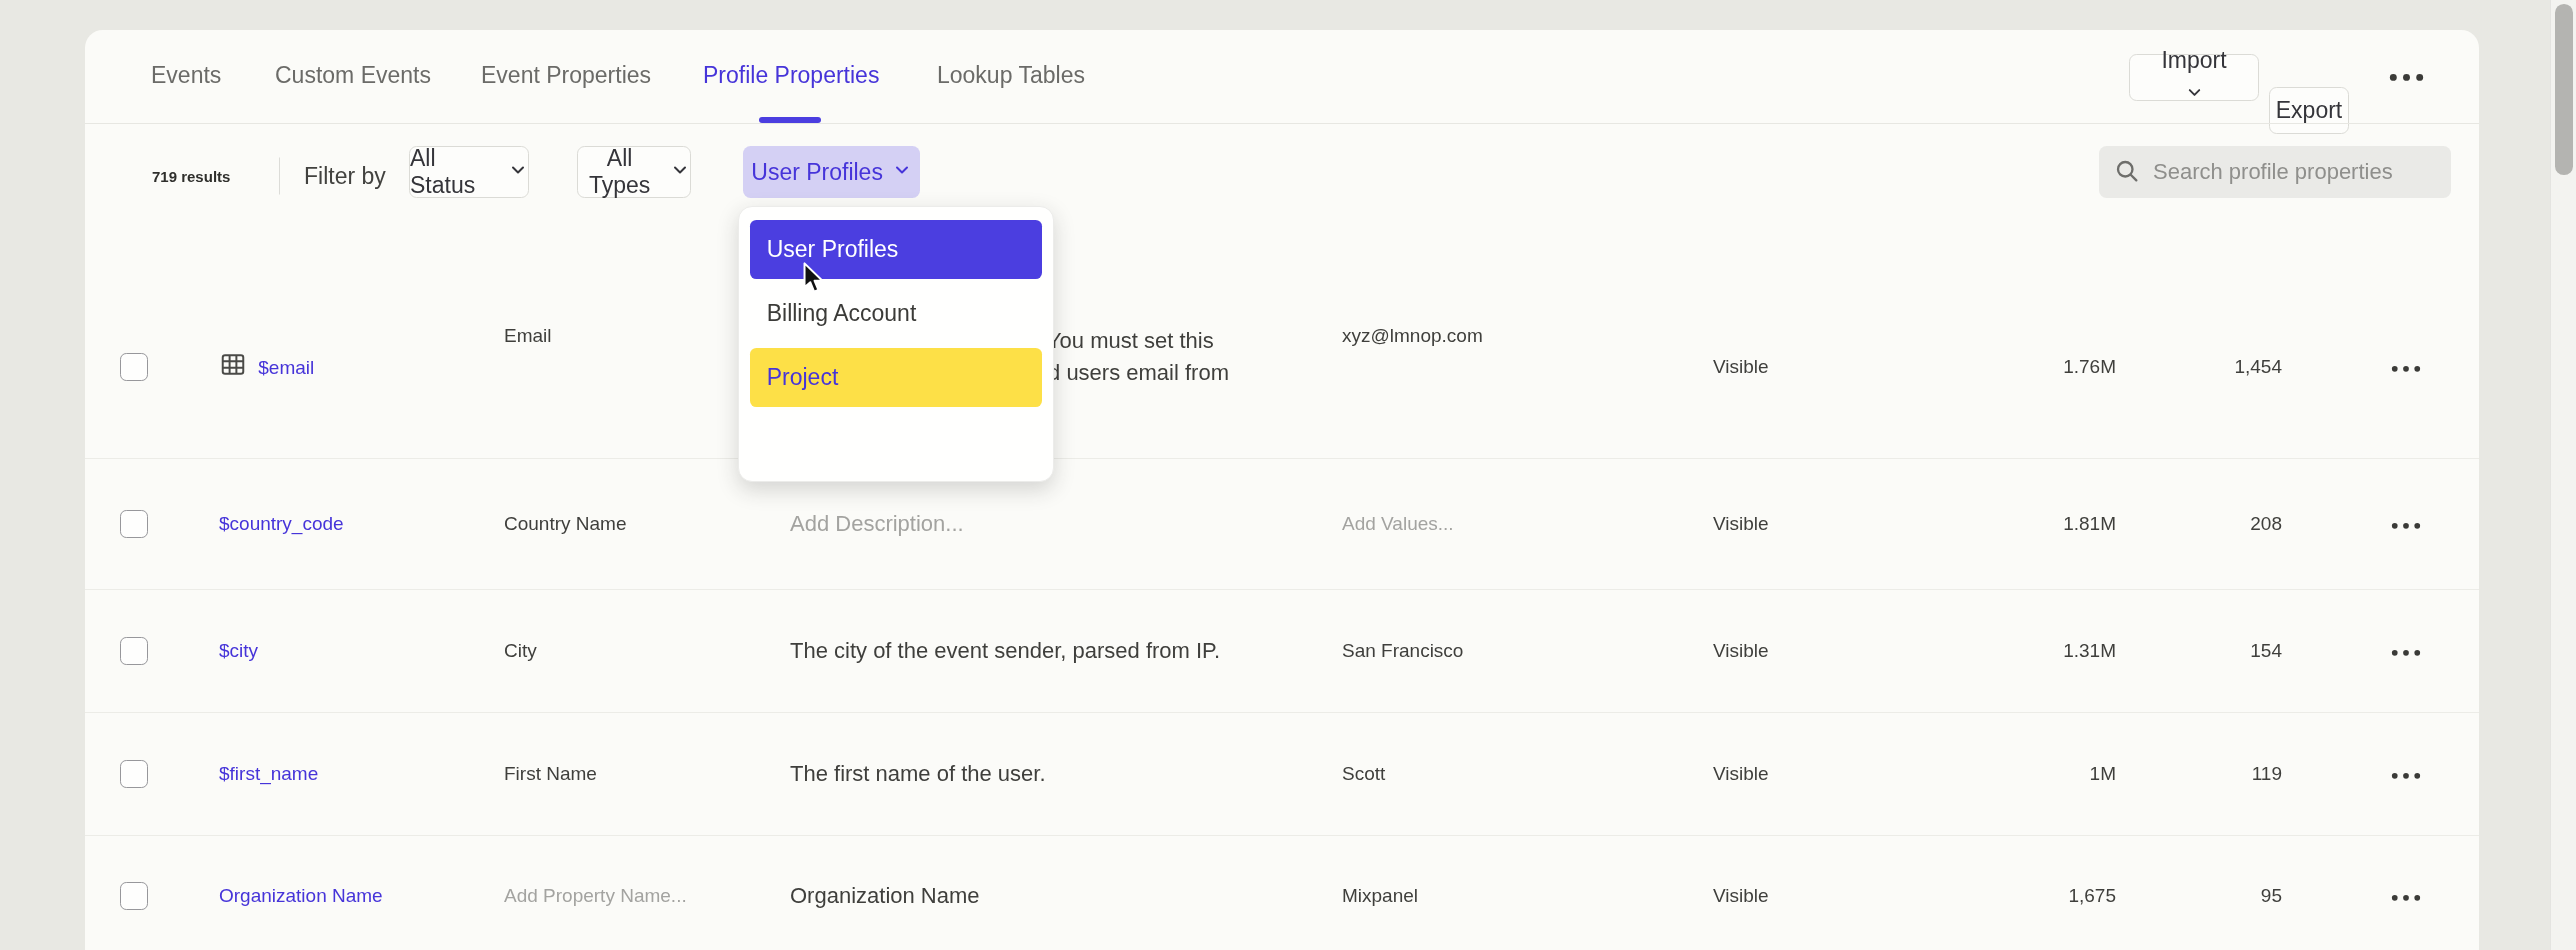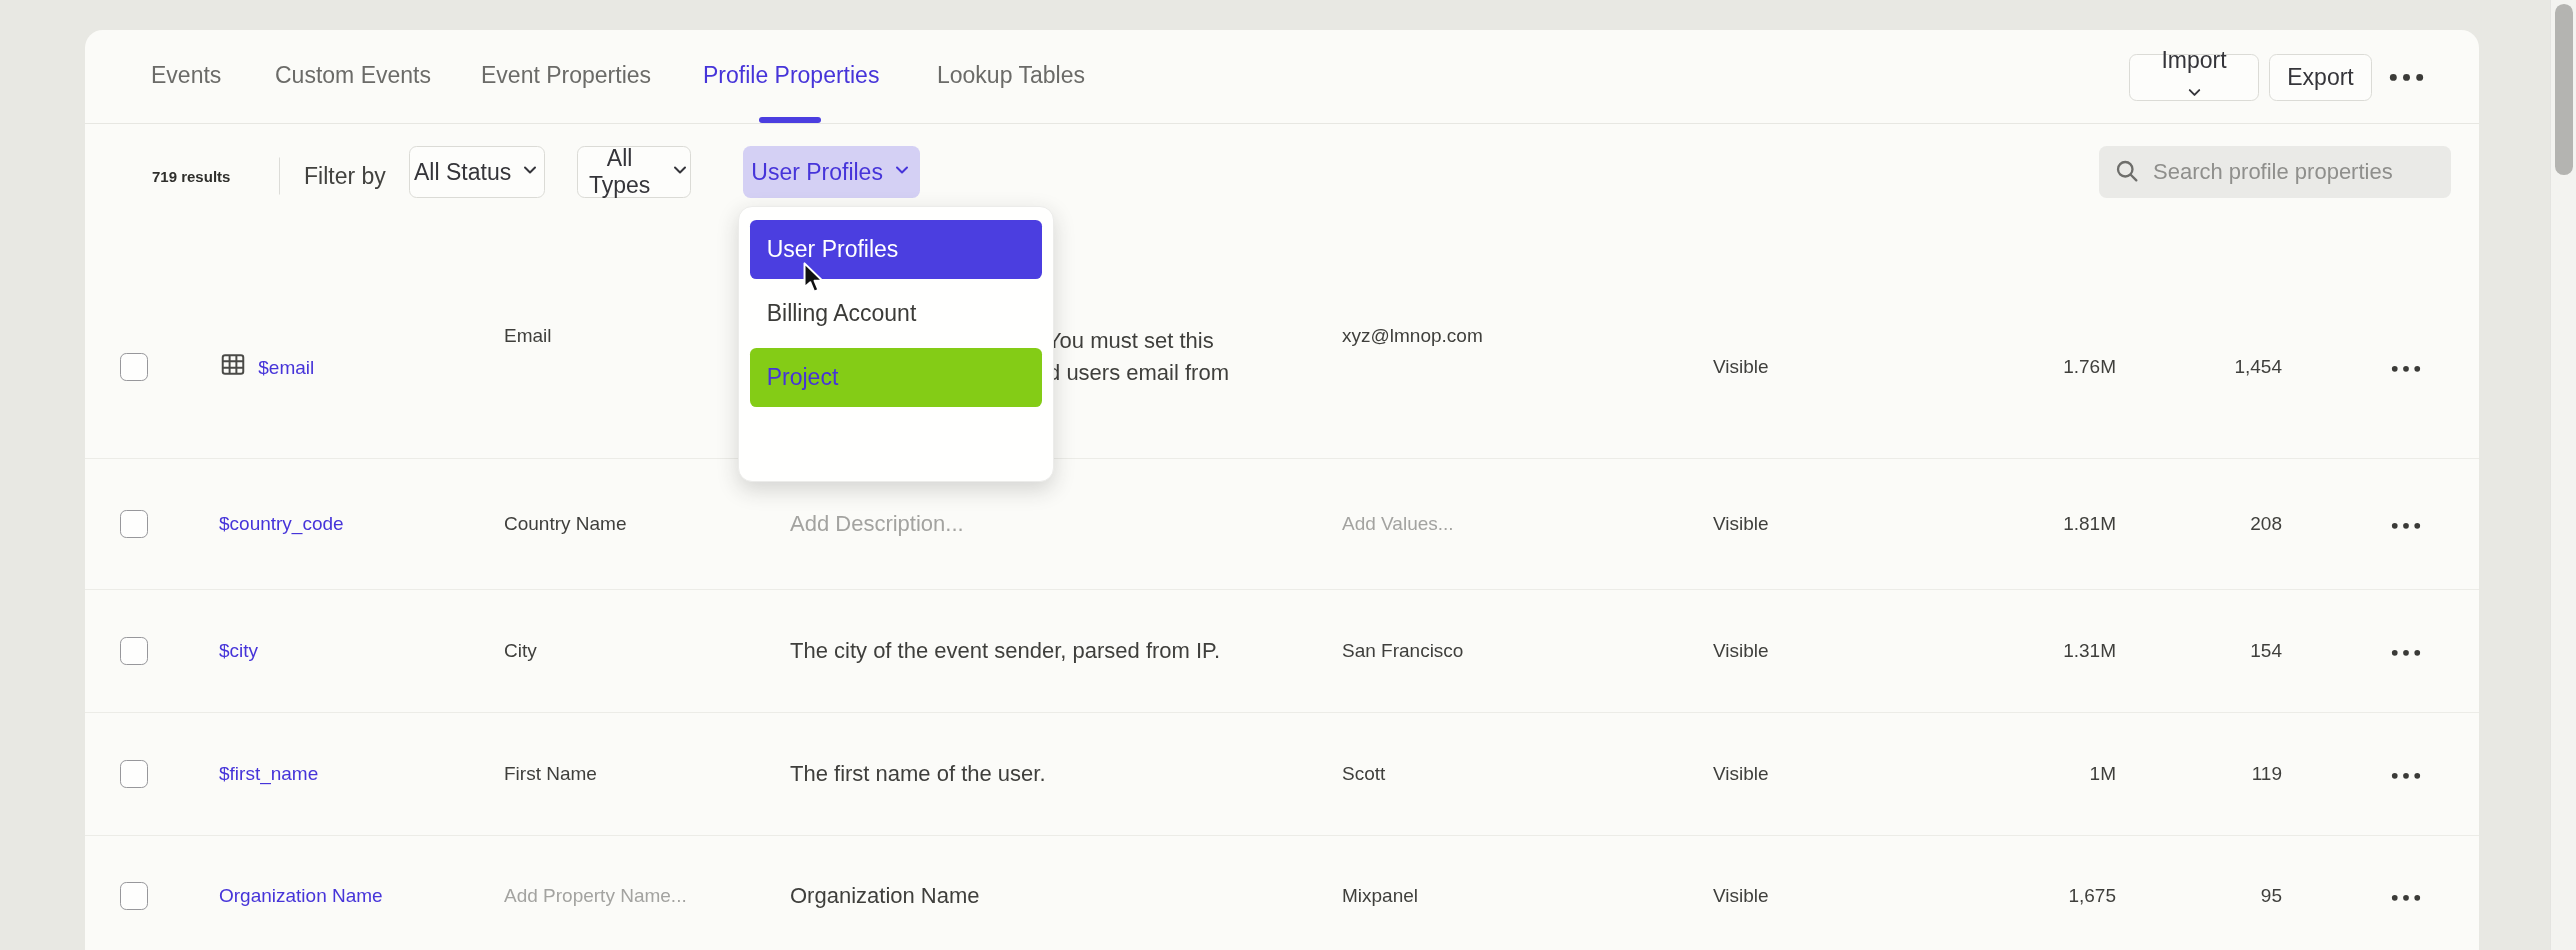--- a/index.html
+++ b/index.html
@@ -16,36 +16,36 @@
   .tab.active{color:#4634D9;font-weight:500;}
   .tab-underline{position:absolute;left:674px;top:87px;width:62px;height:5.7px;
                  border-radius:3.2px;background:#4B3EE0;}
   .tab-divider{position:absolute;left:0;top:93px;width:100%;height:1.3px;background:#E7E7E2;}
 
   
   .btn{position:absolute;top:24px;height:47px;border:1.3px solid #DBDBD6;border-radius:7.6px;
        background:#FDFDFB;display:flex;align-items:center;justify-content:center;
        font-size:23px;color:#35353A;gap:7.6px;box-sizing:border-box;cursor:pointer;flex-direction:column;}
   .btn-import{left:2044px;width:130px;}
-  .btn-export{left:2184px;width:103px;}
+  .btn-export{left:2184px;width:80px;margin-top:33px;}
   .more-btn{position:absolute;left:2302px;top:37px;width:38px;height:23px;
             display:flex;align-items:center;justify-content:center;cursor:pointer;}
 
   
   .filterbar{position:absolute;left:0;top:93px;width:100%;height:105px;}
   .results{position:absolute;left:67px;top:50%;transform:translateY(-50%);
            font-size:15px;font-weight:600;color:#2F2F2C;}
   .vdiv{position:absolute;left:194px;top:50%;transform:translateY(-50%);
         width:1.3px;height:37px;background:#DCDCD8;}
   .filterby{position:absolute;left:219px;top:50%;transform:translateY(-50%);
             font-size:23px;color:#42423F;}
   .pill{position:absolute;top:23px;height:52px;border:1.3px solid #DBDBD6;border-radius:7.6px;
         background:#FDFDFB;display:flex;align-items:center;justify-content:center;
         gap:8.8px;font-size:23px;color:#35353A;box-sizing:border-box;cursor:pointer;}
-  .pill-status{left:324px;width:136px;}
+  .pill-status{left:324px;width:120px;}
   .pill-types{left:492px;width:114px;text-align:center;}
   .pill-profiles{left:658px;width:177px;border:none;background:#D4D0F4;color:#4634D9;font-weight:500;}
   .search{position:absolute;left:2014px;top:23px;width:352px;height:52px;border-radius:7.6px;
           background:#EAEAE7;display:flex;align-items:center;gap:10px;padding:0 14px;
           box-sizing:border-box;}
   .search input{flex:1;border:none;background:transparent;outline:none;
                 font-family:inherit;font-size:22px;color:#a16207;min-width:0;}
   .search input::placeholder{color:#8F8F8C;}
 
   
@@ -72,21 +72,21 @@
   .sorticon{display:inline-block;vertical-align:-3.8px;margin-left:5px;}
 
   
   .dropdown{position:absolute;left:738px;top:206px;width:316px;height:276px;z-index:50;
             background:#FFFFFE;border:0.6px solid #ECECEA;border-radius:14px;
             box-shadow:0 7.6px 21.4px rgba(40,40,40,.18);box-sizing:border-box;
             padding:13.2px 11.3px;display:flex;flex-direction:column;gap:5px;}
   .ditem{height:59px;border-radius:6.3px;display:flex;align-items:center;
          padding-left:16.4px;font-size:23px;color:#3B3B38;cursor:pointer;box-sizing:border-box;}
   .ditem.selected{background:#4B3EE0;color:#FFFFFF;}
-  .ditem.highlight{background:#84cc16;color:#4634D9;}
+  .ditem.highlight{background:#fde047;color:#4634D9;}
 
   
   .cursor{position:absolute;left:802px;top:262px;z-index:60;}
 
   
   .sb-track{position:absolute;right:0;top:0;width:25px;height:100%;background:#F3F3F0;
             border-left:1.3px solid #E4E4E1;}
   .sb-thumb{position:absolute;right:3.2px;top:3.8px;width:17.7px;height:171px;border-radius:8.8px;
             background:#B4B4B1;cursor:pointer;}
 </style>

